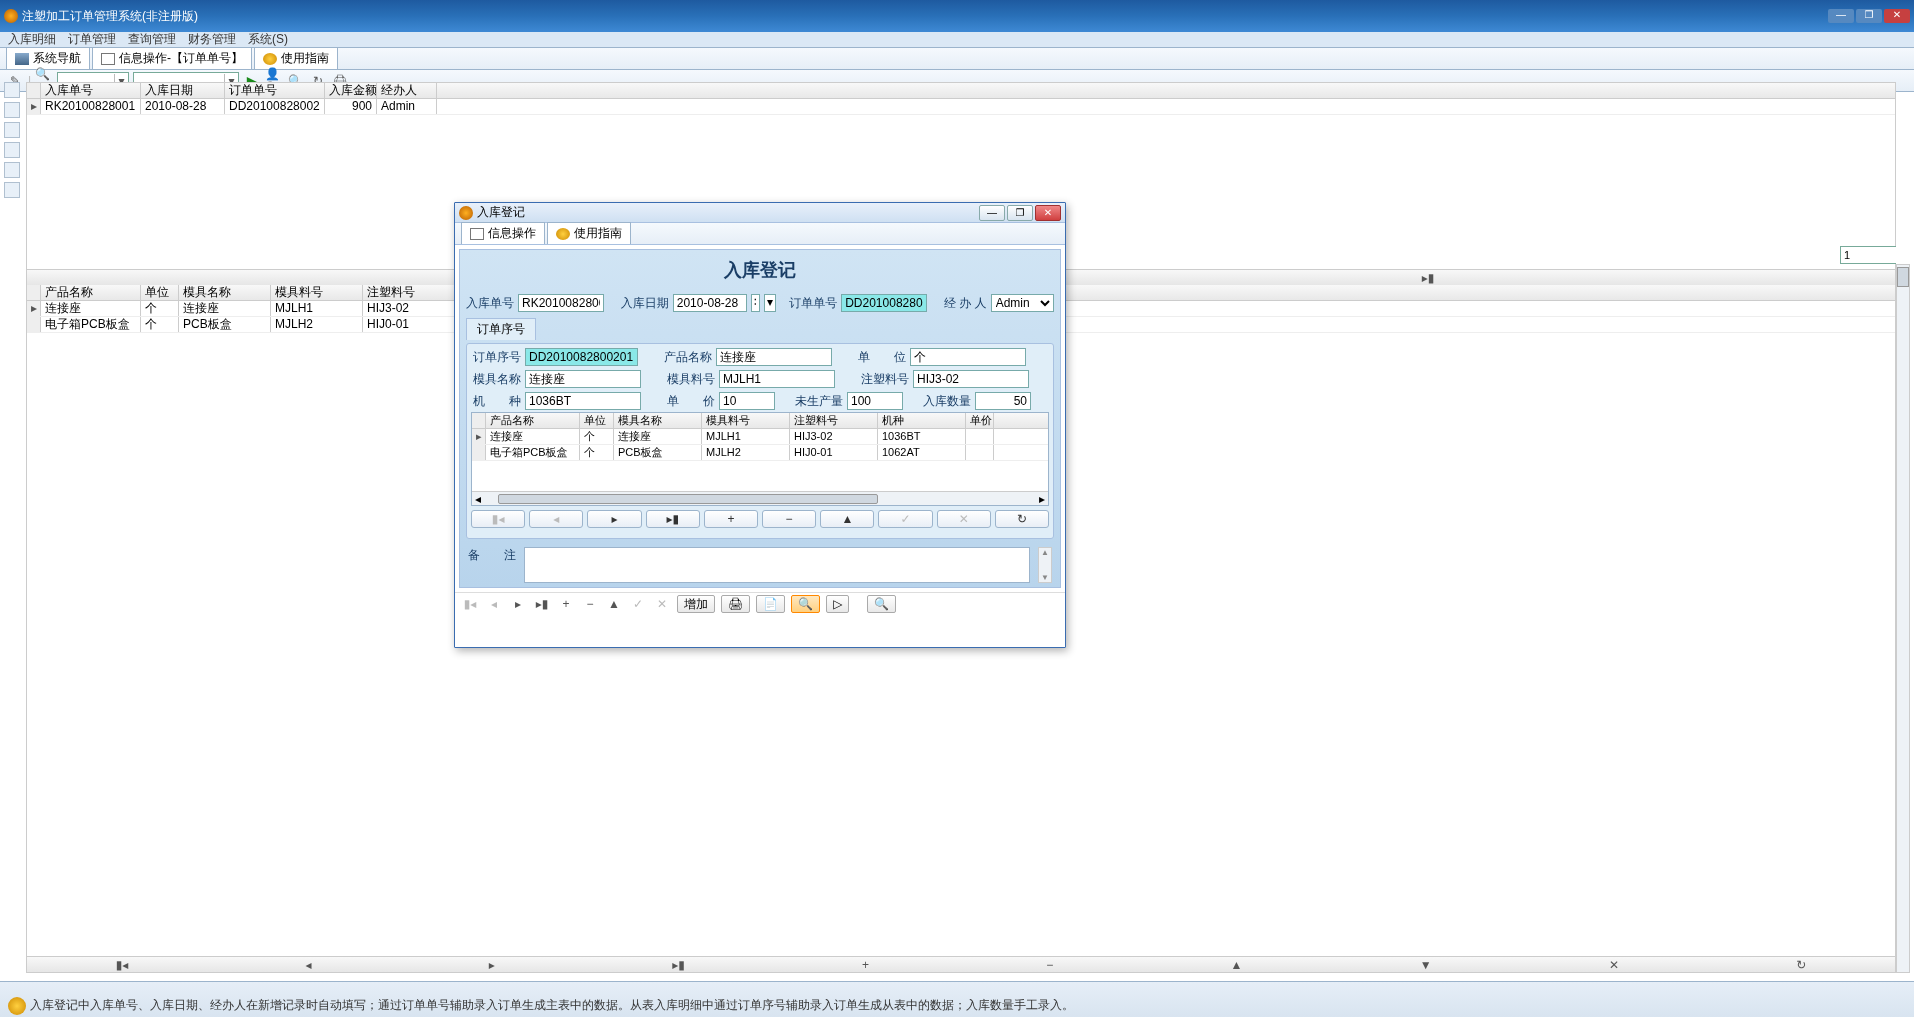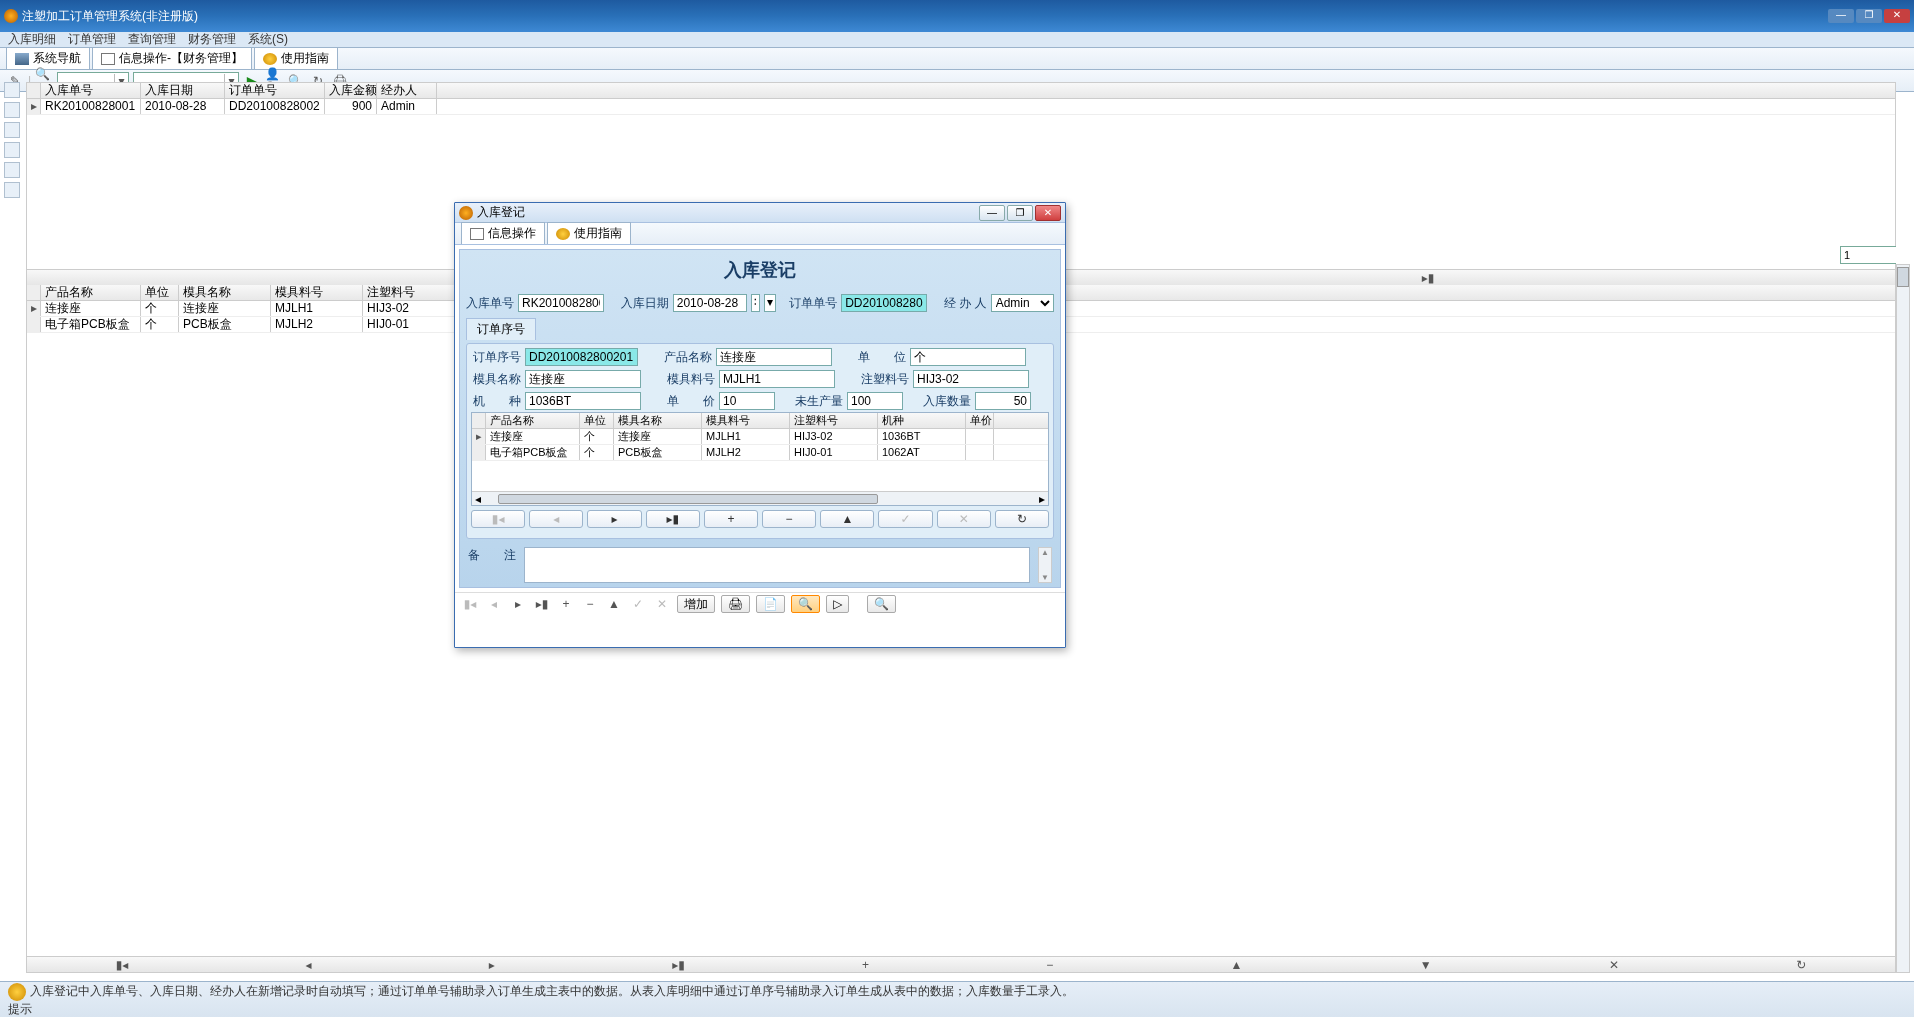--- a/index.html
+++ b/index.html
@@ -92,21 +92,21 @@
 .dialog .remarkrow textarea { flex: 1; height: 36px; border: 1px solid #9cb4cc; resize: none; background: #fff; }
 .dialog .remarkrow .vscroll { width: 14px; height: 36px; background: #eef2f6; border: 1px solid #ccc; display: flex; flex-direction: column; justify-content: space-between; }
 .dialog .remarkrow .vscroll div { font-size: 8px; text-align: center; color: #888; }
 
 .dialog .bottombar { height: 22px; border-top: 1px solid #ddd; display: flex; align-items: center; padding: 0 6px; gap: 6px; }
 .dialog .bottombar .bb { width: 18px; height: 16px; display: flex; align-items: center; justify-content: center; cursor: pointer; color: #555; }
 .dialog .bottombar .bbtxt { border: 1px solid #aaa; background: linear-gradient(#fff,#e8e8e8); padding: 0 6px; height: 18px; line-height: 16px; cursor: pointer; border-radius: 2px; }
 .dialog .bottombar .bbtxt.active { border-color: #f80; background: linear-gradient(#ffe8c0,#ffd080); }
 
 
-.statusbar { position: absolute; bottom: 0; left: 0; right: 0; height: 36px; background: linear-gradient(#e6eef7,#d8e4f0); border-top: 1px solid #9cb4cc; padding: 1px 8px; color: #333; }
+.statusbar { position: absolute; bottom: 0; left: 0; right: 0; height: 36px; background: linear-gradient(#e6eef7,#d8e4f0); border-top: 1px solid #9cb4cc; padding: 15px 8px; color: #333; }
 .statusbar .sicon { width: 18px; height: 18px; background: radial-gradient(circle,#ffd040,#cc8800); border-radius: 50%; display: inline-block; vertical-align: middle; margin-right: 4px; }
 </style>
 </head>
 <body>
 
 <div class="titlebar">
   <span class="icon"></span>
   <span>注塑加工订单管理系统(非注册版)</span>
   <span class="spacer"></span>
   <span class="winbtn">—</span>
@@ -122,21 +122,21 @@
   <span>系统(S)</span>
 </div>
 
 <div class="tabbar">
   <div class="tab">
       <span class="tabicon nav"></span>
       <span>系统导航</span>
     </div>
   <div class="tab">
       <span class="tabicon doc"></span>
-      <span>信息操作-【财务管理】</span>
+      <span>信息操作-【订单单号】</span>
     </div>
   <div class="tab">
       <span class="tabicon help"></span>
       <span>使用指南</span>
     </div>
 </div>
 
 <div class="toolbar">
   <span class="toolbtn">✎</span>
   <span style="color:#bbb">|</span>

